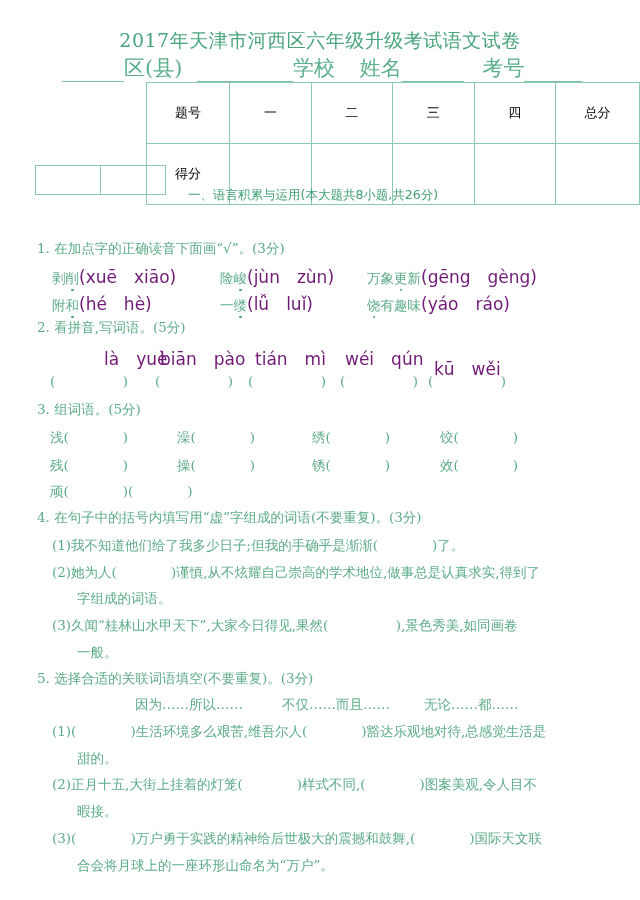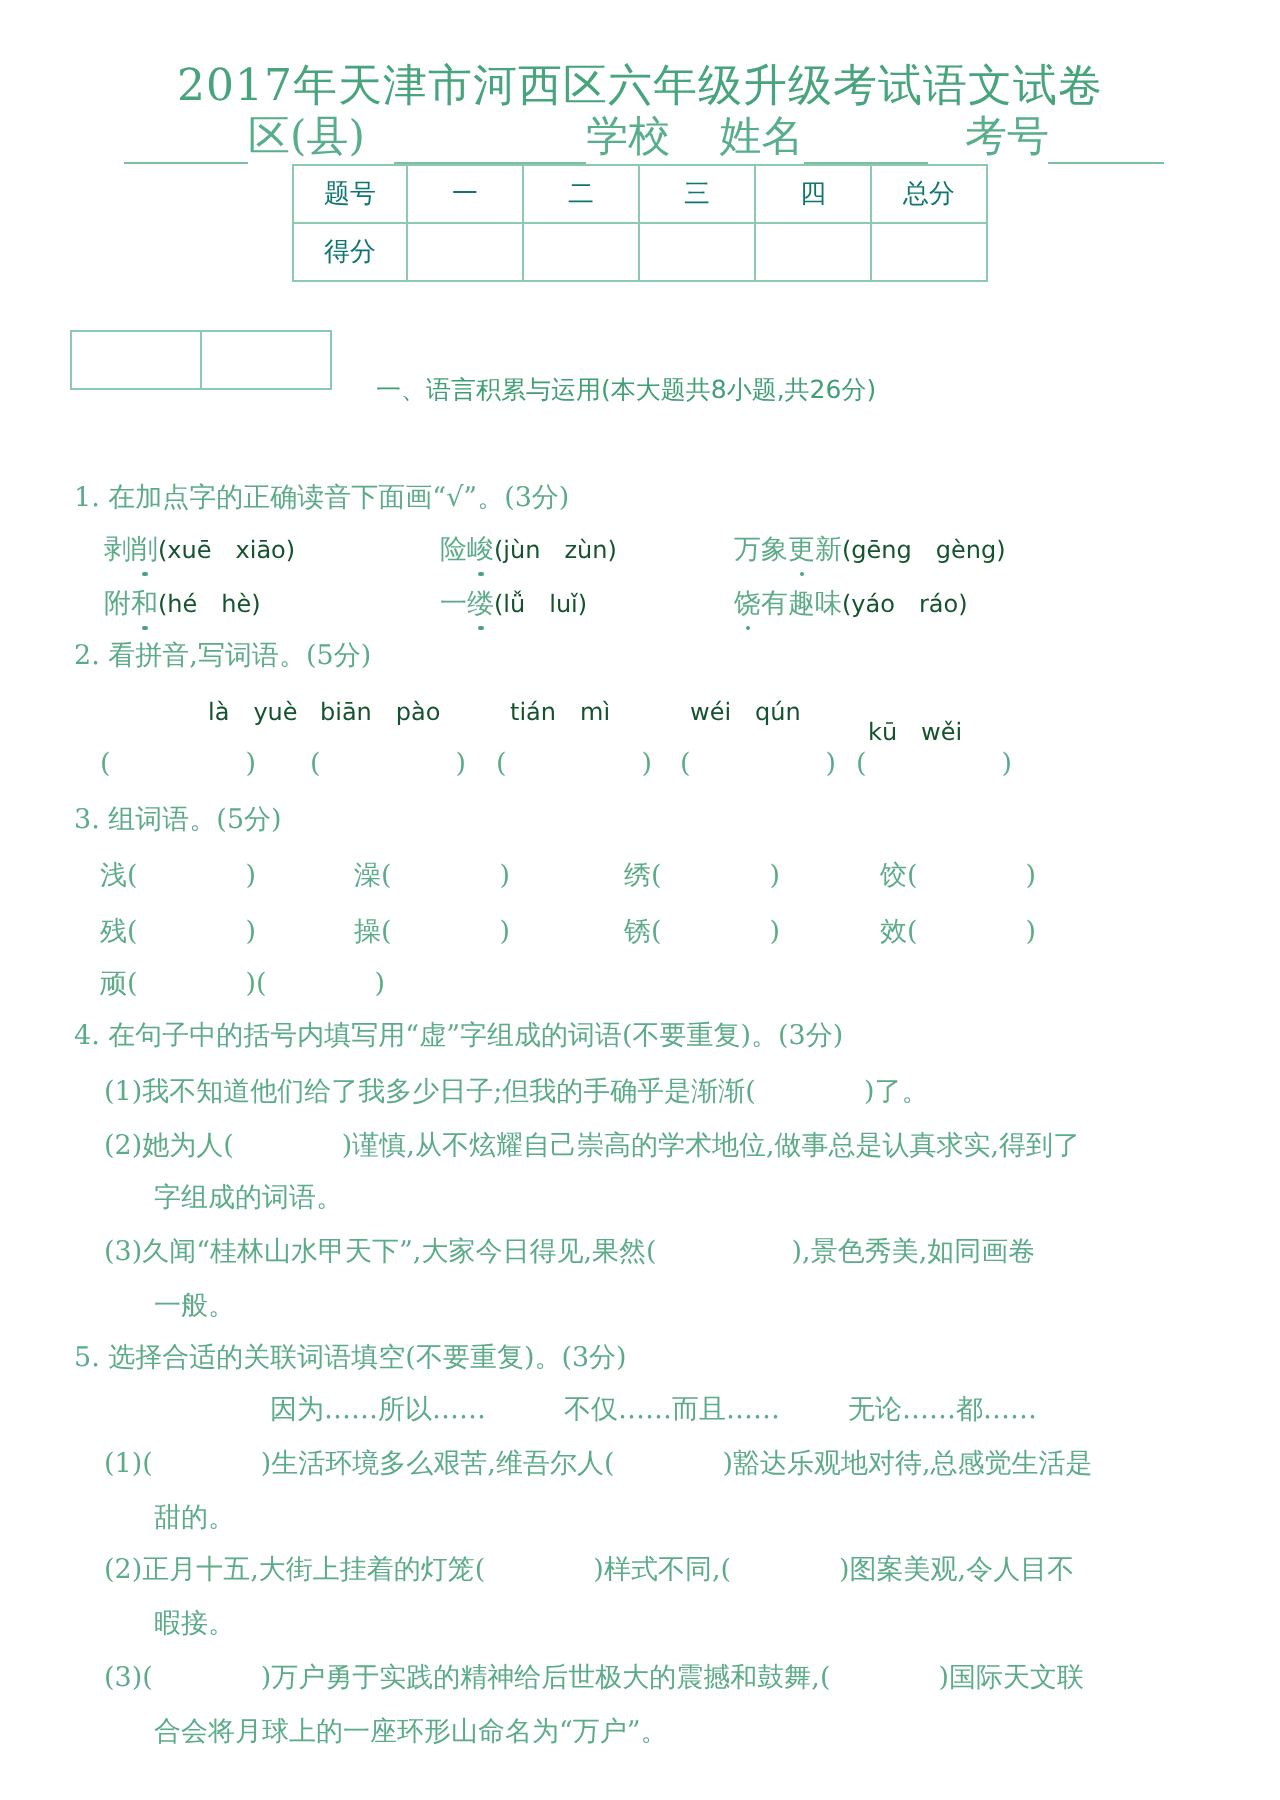--- a/index.html
+++ b/index.html
@@ -2,30 +2,30 @@
 <html><head>
 <meta charset="utf-8">
 <style>
   html, body { margin: 0; padding: 0; }
   body {
     width: 640px; height: 900px; background: #ffffff; position: relative; overflow: hidden;
     color: #4aa57f;
     font-family: "DejaVu Serif", "Liberation Serif", serif;
   }
   .abs { position: absolute; white-space: nowrap; }
-  .title { left: 0; width: 640px; top: 28px; text-align: center; font-size: 22px; letter-spacing: 0.5px; color: #47a47c; }
+  .title { left: 0; width: 640px; top: 28px; text-align: center; font-size: 19px; letter-spacing: 0.5px; color: #47a47c; }
   .info { top: 54px; font-size: 21px; color: #58ae8a; }
   .uline { display: inline-block; border-bottom: 1px solid #7cc0a2; height: 20px; vertical-align: bottom; }
   table { border-collapse: collapse; }
-  .score td { border: 1px solid #8ccab0; text-align: center; font-size: 13px; color: #0f766e; width: 57px; height: 28px; padding: 0; }
+  .score td { border: 1px solid #8ccab0; text-align: center; font-size: 13px; color: #000000; width: 57px; height: 28px; padding: 16px; }
   .score td.first { width: 56px; }
   .grader td { border: 1px solid #8ccab0; text-align: center; font-size: 13px; color: #6bb595; width: 64px; height: 28px; padding: 0; }
   .section { font-family: "DejaVu Sans", "Liberation Sans", sans-serif; font-size: 12.5px; color: #3f9e74; }
   .q { font-size: 13.5px; color: #5cab88; }
-  .pin { font-family: "DejaVu Sans", "Liberation Sans", sans-serif; font-size: 12px; color: #14532d; }
+  .pin { font-family: "DejaVu Sans", "Liberation Sans", sans-serif; font-size: 17px; color: #701a75; }
   .dot { position: relative; }
   .dot::after { content: ""; position: absolute; left: 50%; bottom: -5px; width: 2.5px; height: 2.5px; margin-left: -1px; border-radius: 50%; background: #4aa57f; }
 </style>
 </head>
 <body>
 
 <div class="abs title">2017年天津市河西区六年级升级考试语文试卷</div>
 
 <div class="abs info" style="left:62px;">
   <span class="uline" style="width:62px;"></span><span>区(县)</span>

